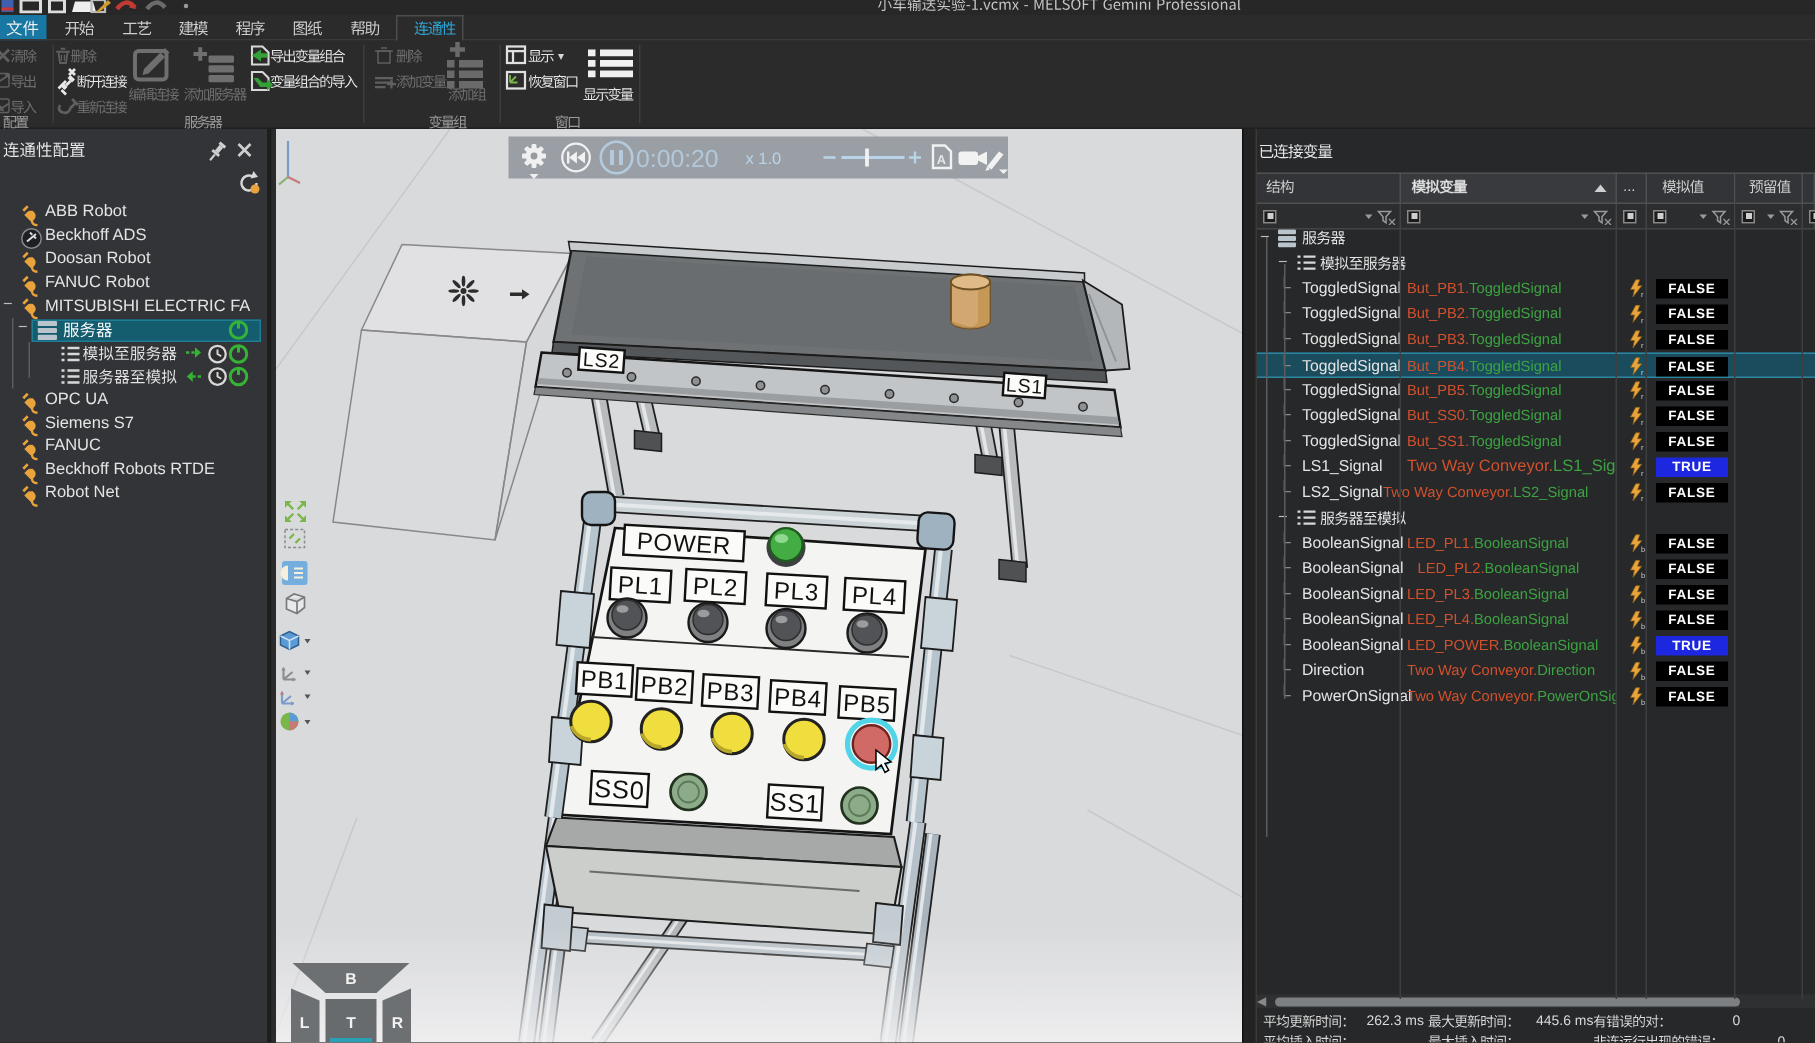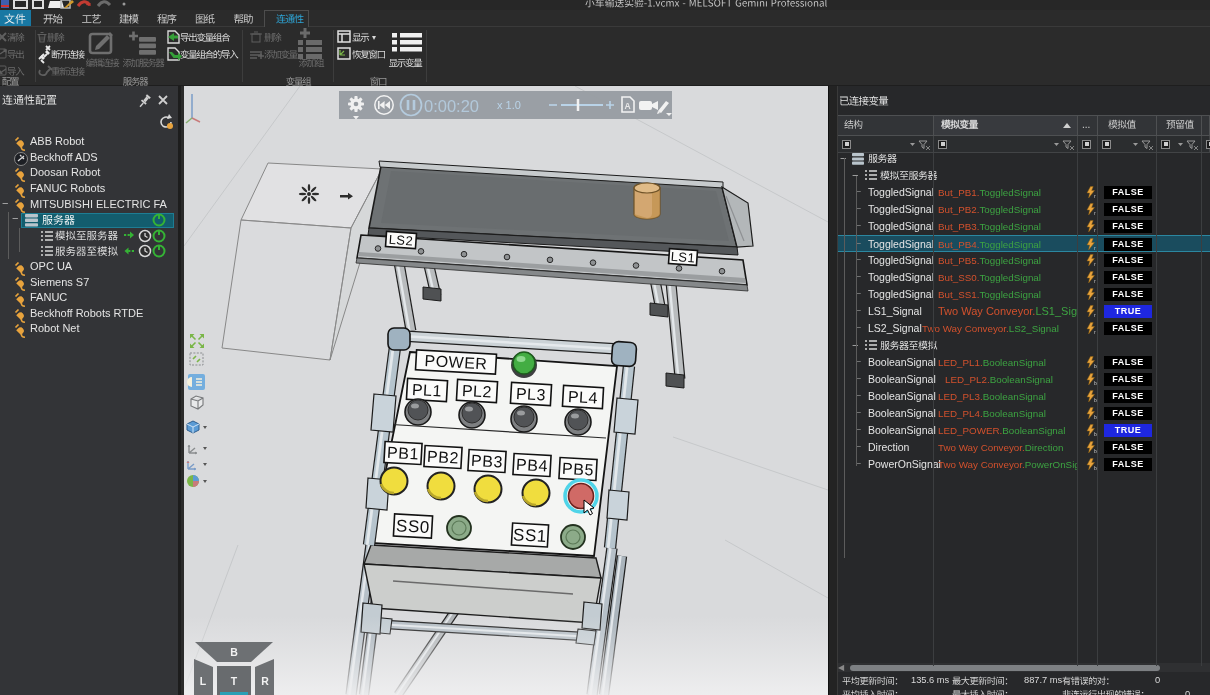--- a/index.html
+++ b/index.html
@@ -150,21 +150,21 @@
         <path d="M2.5 6.5 L5.5 3.5 M6 10 L9 7" stroke="#e8a33d" stroke-width="1.7"></path>
         <path d="M5 7.5 a3.2 3.2 0 0 1 4.8 4.8 l-1.8 1.8 -4.8 -4.8 Z" fill="#e8a33d"></path>
         <path d="M8.5 13 q-0.5 3 3.5 3.2" stroke="#e8a33d" stroke-width="1.6" fill="none"></path>
       </svg>
       <div class="row" style="left:30px;top:79.4px">Doosan Robot</div>
       <svg class="abs" width="16" height="17" style="left:13px;top:94.8px" viewBox="0 0 16 17">
         <path d="M2.5 6.5 L5.5 3.5 M6 10 L9 7" stroke="#e8a33d" stroke-width="1.7"></path>
         <path d="M5 7.5 a3.2 3.2 0 0 1 4.8 4.8 l-1.8 1.8 -4.8 -4.8 Z" fill="#e8a33d"></path>
         <path d="M8.5 13 q-0.5 3 3.5 3.2" stroke="#e8a33d" stroke-width="1.6" fill="none"></path>
       </svg>
-      <div class="row" style="left:30px;top:95.0px">FANUC Robots</div>
+      <div class="row" style="left:30px;top:95.0px">FANUC Robot</div>
       <svg class="abs" width="16" height="17" style="left:13px;top:110.4px" viewBox="0 0 16 17">
         <path d="M2.5 6.5 L5.5 3.5 M6 10 L9 7" stroke="#e8a33d" stroke-width="1.7"></path>
         <path d="M5 7.5 a3.2 3.2 0 0 1 4.8 4.8 l-1.8 1.8 -4.8 -4.8 Z" fill="#e8a33d"></path>
         <path d="M8.5 13 q-0.5 3 3.5 3.2" stroke="#e8a33d" stroke-width="1.6" fill="none"></path>
       </svg>
       <div class="row" style="left:30px;top:110.6px">MITSUBISHI ELECTRIC FA</div>
       <div class="row" style="left:2px;top:109.6px;color:#bbb">−</div>
       <div class="row" style="left:12px;top:125.2px;color:#bbb">−</div>
       <svg class="abs" width="14" height="16" style="left:25px;top:126.0px" viewBox="0 0 14 16">
         <rect x="0" y="2" width="13" height="3.4" rx="0.8" fill="#b9c4cc"></rect>
@@ -788,22 +788,22 @@
           <text x="9" y="12" font-size="5" fill="#ccc">b</text>
         </svg>
         <div class="vbox">FALSE</div>
       </div>
       <div class="treeline" style="left:6px;top:72px;width:1px;height:400px"></div>
       <div class="treeline" style="left:18px;top:90px;width:1px;height:290px"></div>
       <div class="abs" style="left:0;top:577px;width:372px;height:9px;background:#2f3032">
         <div class="abs" style="left:0;top:1px;width:8px;height:7px;color:#888;font-size:8px;line-height:7px">◀</div>
         <div class="abs" style="left:12px;top:1.5px;width:310px;height:6px;background:#7d8083;border-radius:3px"></div>
       </div>
-      <div class="abs" style="left:73px;top:589px;width:300px;height:14px;color:#dadada;font-size:9.3px">135.6 ms</div>
-      <div class="abs" style="left:186px;top:589px;color:#dadada;font-size:9.3px">887.7 ms</div>
+      <div class="abs" style="left:73px;top:589px;width:300px;height:14px;color:#dadada;font-size:9.3px">262.3 ms</div>
+      <div class="abs" style="left:186px;top:589px;color:#dadada;font-size:9.3px">445.6 ms</div>
       <div class="abs" style="left:317px;top:589px;color:#dadada;font-size:9.3px">0</div>
       <div class="abs" style="left:347px;top:603px;color:#dadada;font-size:9.3px">0</div>
     </div>
     <svg id="cjk" width="1210" height="695" viewBox="0 0 1210 695" style="position:absolute;left:0;top:0;pointer-events:none">
       <defs>
         <path id="g5C0F" d="M464 826H545V24Q545 -17 533 -37Q521 -57 494 -66Q466 -75 418 -78Q371 -81 301 -80Q299 -70 294 -56Q288 -41 282 -27Q276 -13 270 -2Q307 -3 341 -4Q375 -4 400 -4Q426 -3 436 -3Q451 -2 458 4Q464 9 464 24ZM705 571 777 598Q822 528 862 448Q902 368 932 291Q963 214 976 154L895 121Q884 181 856 258Q827 336 788 418Q748 499 705 571ZM202 591 286 577Q269 504 244 424Q219 343 184 268Q149 194 103 138Q94 145 82 152Q69 160 56 167Q42 174 32 178Q77 231 110 302Q143 373 166 448Q190 524 202 591Z"></path>
         <path id="g8F66" d="M77 695H924V622H77ZM61 184H942V110H61ZM507 560H586V-80H507ZM168 321Q166 330 161 344Q156 358 150 373Q145 388 140 399Q156 403 173 424Q190 445 210 478Q221 495 242 532Q262 568 288 619Q313 670 338 728Q363 787 383 845L468 822Q434 738 393 656Q352 573 309 500Q266 426 222 368V365Q222 365 214 360Q206 356 195 350Q184 343 176 336Q168 328 168 321ZM168 321V381L216 407H858V336H276Q246 336 224 334Q201 332 187 329Q173 326 168 321Z"></path>
         <path id="g8F93" d="M47 720H367V652H47ZM219 565H285V-79H219ZM42 167Q104 179 189 199Q274 219 362 239L368 176Q287 154 206 134Q125 113 59 96ZM71 330Q69 337 65 348Q61 360 56 372Q52 385 48 393Q61 396 71 418Q81 441 91 475Q97 492 107 529Q117 566 129 617Q141 668 151 725Q161 782 166 839L236 827Q225 748 206 666Q187 583 164 507Q140 431 115 371V369Q115 369 108 365Q101 361 92 355Q84 349 78 342Q71 336 71 330ZM71 330V393L110 413H365V344H140Q116 344 96 340Q77 336 71 330ZM477 594H847V532H477ZM415 466H634V406H477V-76H415ZM614 466H677V-1Q677 -25 672 -40Q667 -54 651 -63Q636 -70 612 -72Q589 -74 556 -74Q555 -61 550 -43Q544 -25 537 -12Q560 -13 578 -13Q596 -13 603 -13Q614 -12 614 -1ZM459 327H658V269H459ZM458 187H657V130H458ZM734 447H793V85H734ZM861 484H922V5Q922 -22 916 -36Q909 -51 890 -60Q872 -67 842 -69Q812 -71 767 -71Q766 -58 760 -40Q754 -23 747 -9Q782 -10 809 -10Q836 -10 846 -10Q861 -9 861 5ZM659 843 720 816Q683 758 632 704Q580 649 520 604Q460 559 397 527Q388 540 374 556Q361 572 348 583Q408 612 467 652Q526 693 576 742Q626 791 659 843ZM683 800Q742 728 816 680Q891 632 974 596Q961 585 947 569Q933 553 926 537Q839 582 764 638Q689 694 624 776Z"></path>
         <path id="g9001" d="M319 439H946V369H319ZM352 653H916V584H352ZM587 619H663V467Q663 420 654 366Q644 313 614 259Q585 205 528 154Q471 103 376 60Q371 69 362 79Q353 89 344 100Q334 110 325 117Q416 154 469 198Q522 243 547 290Q572 337 580 383Q587 429 587 468ZM788 840 864 815Q845 781 824 744Q802 708 781 674Q760 639 740 613L680 636Q699 663 719 699Q739 735 758 772Q776 809 788 840ZM410 812 473 837Q497 801 522 758Q548 715 562 686L495 656Q482 686 458 730Q433 775 410 812ZM249 501V71H176V431H49V501ZM78 793 138 829Q164 802 193 770Q222 738 247 707Q272 676 288 652L225 610Q210 635 186 666Q161 698 133 732Q105 765 78 793ZM205 122Q230 122 253 102Q276 83 320 55Q371 23 438 14Q505 6 593 6Q639 6 690 8Q740 9 791 12Q842 15 888 18Q935 22 972 26Q968 16 962 0Q957 -15 954 -30Q950 -46 949 -58Q922 -59 878 -61Q833 -63 781 -64Q729 -66 678 -67Q628 -68 590 -68Q492 -68 424 -57Q356 -46 302 -12Q270 9 245 30Q220 51 204 51Q188 51 168 32Q148 14 126 -16Q104 -46 80 -81L25 -9Q74 48 121 85Q168 122 205 122ZM583 341 633 385Q667 354 706 318Q744 283 782 247Q820 211 853 178Q886 145 909 119L855 67Q833 93 801 127Q769 161 732 198Q695 235 656 272Q618 309 583 341Z"></path>
         <path id="g5B9E" d="M538 107 574 162Q641 138 708 108Q774 78 832 46Q890 15 931 -15L885 -74Q845 -43 789 -11Q733 21 668 52Q604 82 538 107ZM429 824 503 847Q524 816 544 778Q565 740 574 713L496 687Q488 714 468 752Q449 791 429 824ZM90 726H912V523H834V656H165V523H90ZM503 606H581Q577 494 568 401Q559 308 534 232Q509 157 460 98Q412 38 330 -5Q248 -48 124 -77Q118 -62 106 -42Q93 -23 81 -11Q200 14 276 52Q352 89 397 142Q442 195 464 263Q485 331 492 416Q500 502 503 606ZM71 256H935V191H71ZM240 557 285 605Q313 590 341 571Q369 552 394 532Q420 512 435 494L387 440Q373 458 348 478Q324 499 296 520Q268 541 240 557ZM140 401 185 451Q213 437 243 418Q273 399 300 379Q326 359 342 341L296 284Q280 303 254 324Q229 345 199 366Q169 386 140 401Z"></path>

